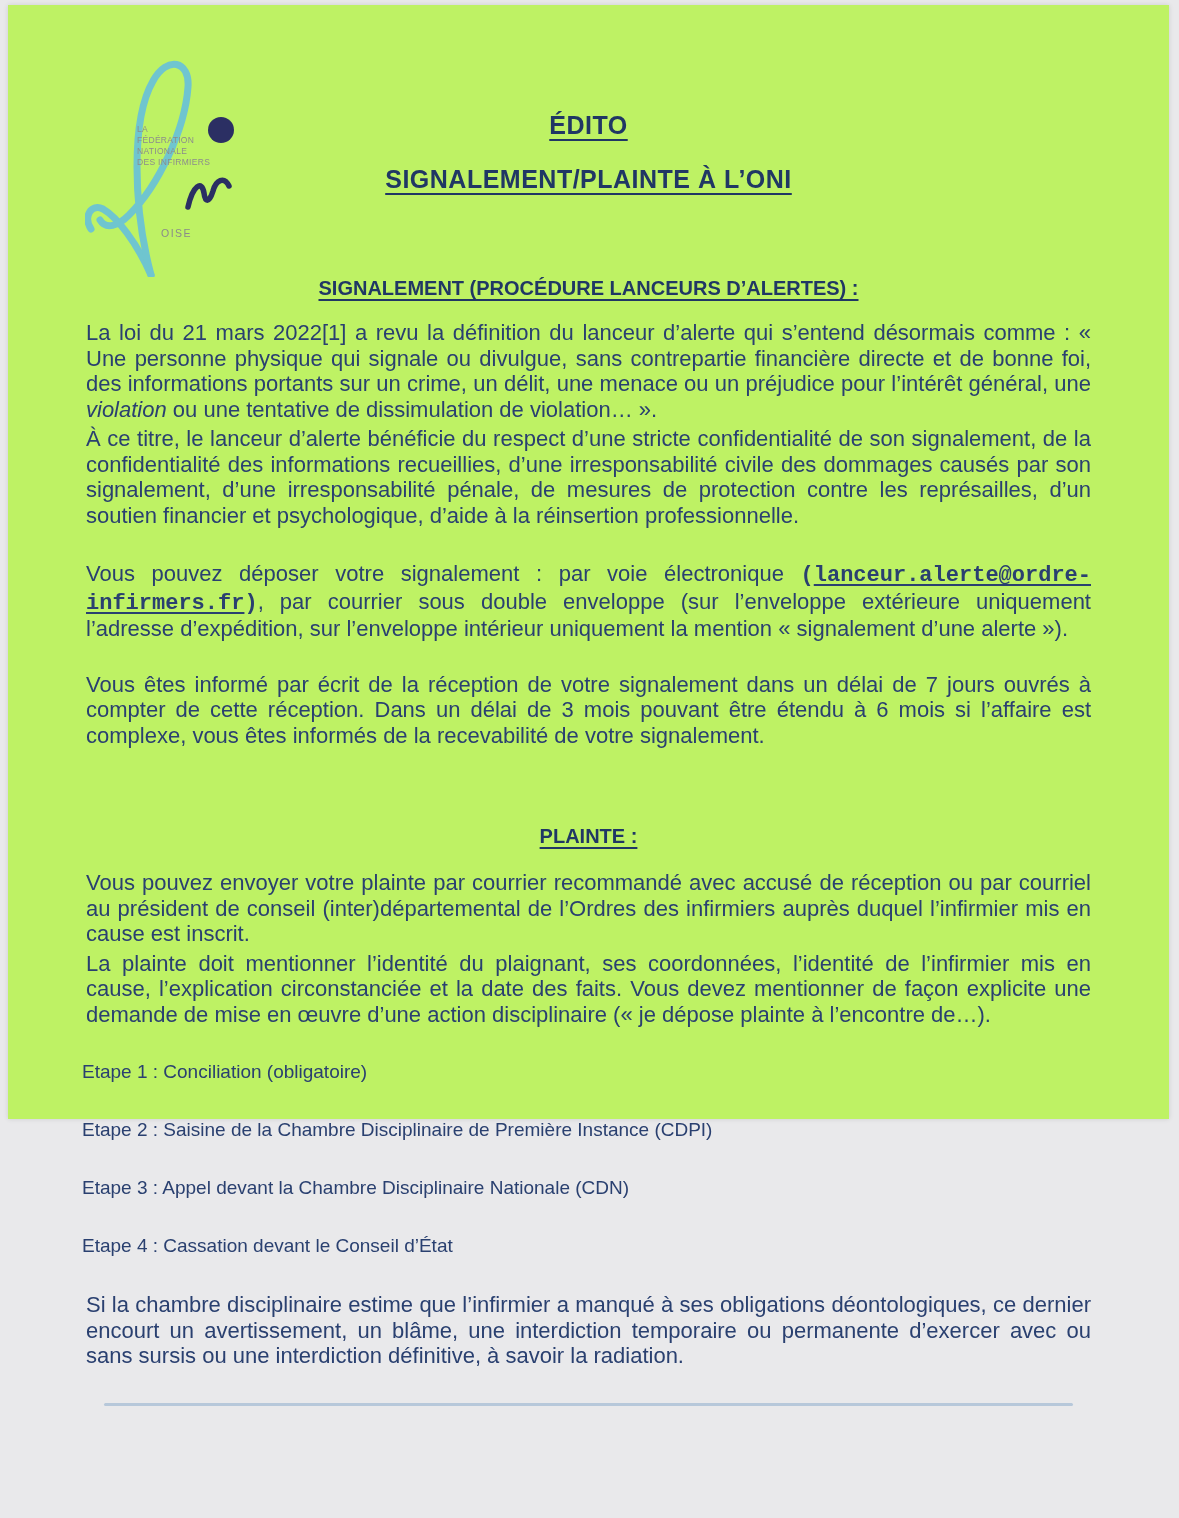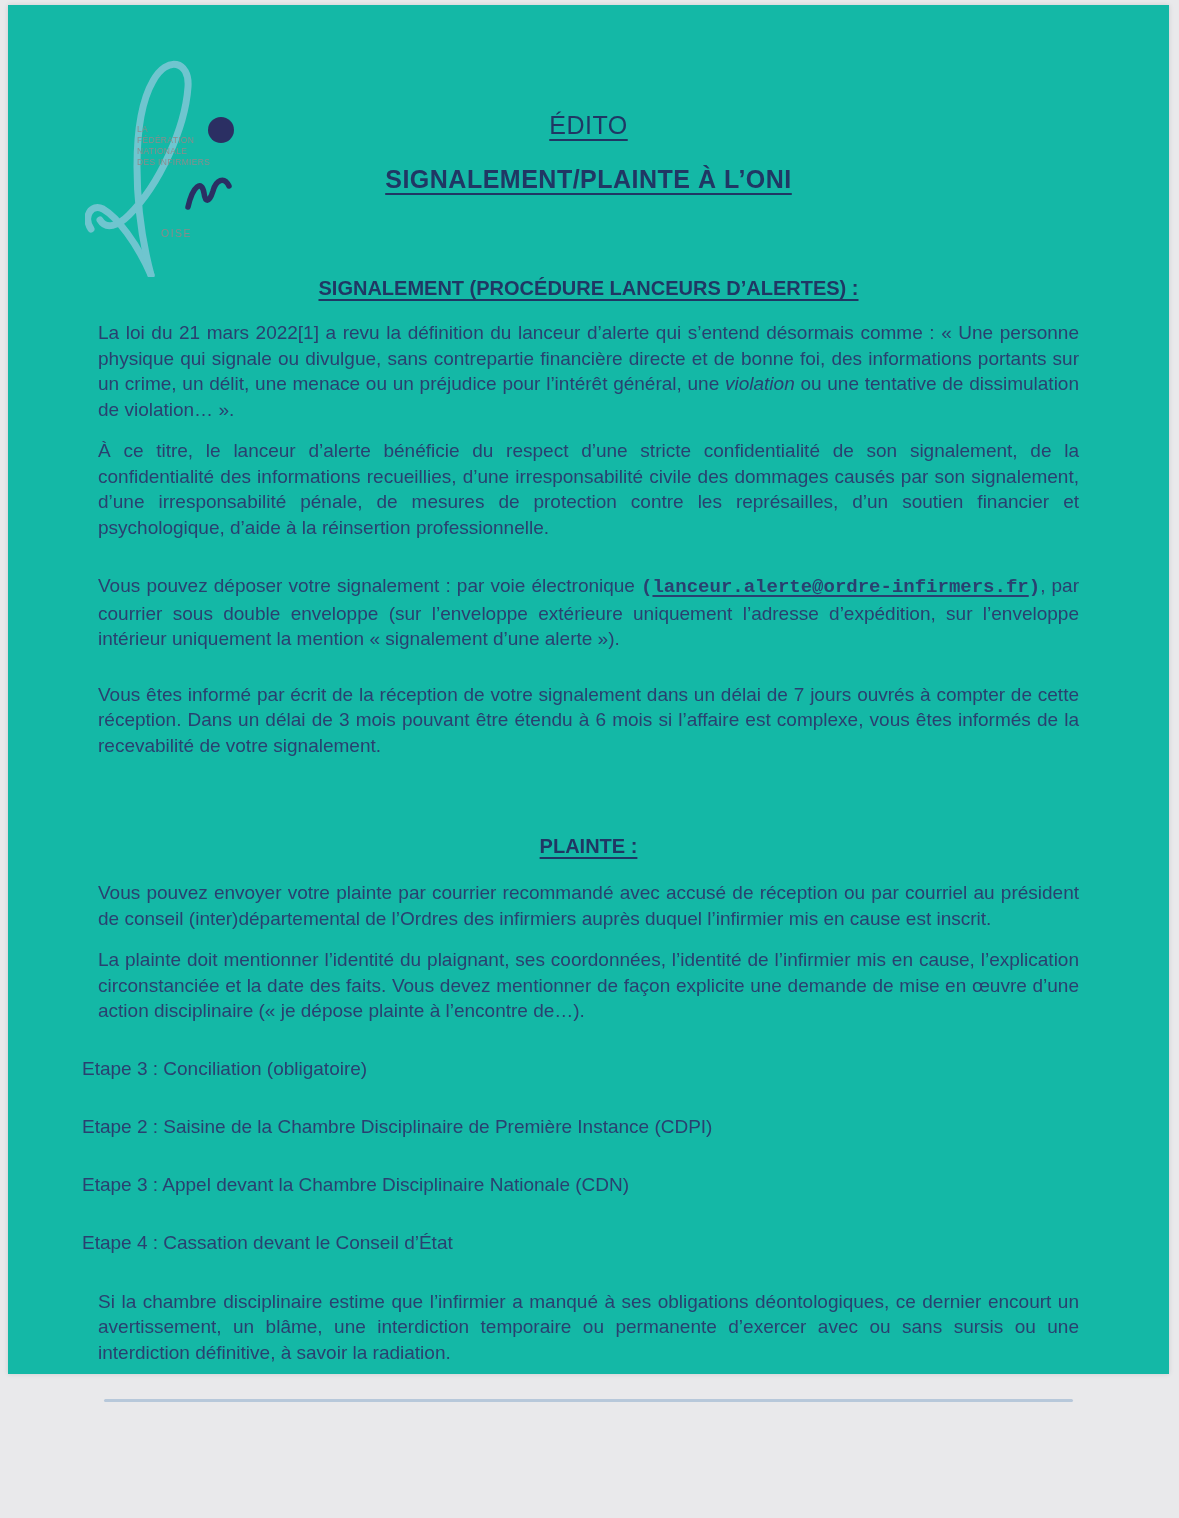--- a/index.html
+++ b/index.html
@@ -4,43 +4,43 @@
 <style>
   html,body{margin:0;padding:0;}
   body{
     width:1179px;height:1518px;
     background:#e9e9eb;
     font-family:"Liberation Sans","DejaVu Sans",sans-serif;
     position:relative;
     overflow:hidden;
   }
   .page{
-    position:absolute;left:8px;top:5px;width:1161px;height:1369px;
-    background:#14b8a6;
+    position:absolute;left:8px;top:5px;width:1161px;height:1114px;
+    background:#bef264;
     box-shadow:0 0 5px rgba(0,0,0,.12);
   }
   .logo{position:absolute;left:77px;top:52px;width:165px;height:220px;}
   .content{padding:106px 74px 0 74px;color:#2a4070;}
   .doc-title{
-    text-align:center;font-size:25px;font-weight:normal;color:#203764;
+    text-align:center;font-size:25px;font-weight:bold;color:#203764;
     margin:0 0 25px 0;letter-spacing:.5px;
     text-decoration:underline;text-decoration-thickness:2px;text-underline-offset:5px;
   }
   .doc-subtitle{
     text-align:center;font-size:25px;font-weight:bold;color:#203764;
     margin:0;letter-spacing:.5px;
     text-decoration:underline;text-decoration-thickness:2px;text-underline-offset:5px;
   }
   .section-heading{
     text-align:center;font-size:20px;font-weight:bold;color:#203764;
     margin:83px 0 0 0;
     text-decoration:underline;text-decoration-thickness:2px;text-underline-offset:4px;
   }
   .para{
-    font-size:19px;line-height:25.5px;text-align:justify;margin:16px;
+    font-size:22px;line-height:25.5px;text-align:justify;margin:4px;
     color:#2a4070;
   }
   .p1{margin-top:20px;}
   .p2{margin-top:4px;}
   .p3{margin-top:33px;}
   .p4{margin-top:30px;}
   .em-italic{font-style:italic;}
   .email-link{
     font-weight:bold;color:#2a4070;cursor:pointer;font-family:Liberation Mono, monospace;
   }
@@ -107,21 +107,21 @@
 
     <p class="para p3"><span>Vous pouvez déposer votre signalement : par voie électronique </span><span class="email-link"><span>(</span><span class="mail">lanceur.alerte@ordre-infirmers.fr</span><span>)</span></span><span>, par courrier sous double enveloppe (sur l’enveloppe extérieure uniquement l’adresse d’expédition, sur l’enveloppe intérieur uniquement la mention « signalement d’une alerte »).</span></p>
 
     <p class="para p4">Vous êtes informé par écrit de la réception de votre signalement dans un délai de 7 jours ouvrés à compter de cette réception. Dans un délai de 3 mois pouvant être étendu à 6 mois si l’affaire est complexe, vous êtes informés de la recevabilité de votre signalement.</p>
 
     <div class="plainte-heading">PLAINTE :</div>
 
     <p class="para pl1">Vous pouvez envoyer votre plainte par courrier recommandé avec accusé de réception ou par courriel au président de conseil (inter)départemental de l’Ordres des infirmiers auprès duquel l’infirmier mis en cause est inscrit.</p>
     <p class="para pl2">La plainte doit mentionner l’identité du plaignant, ses coordonnées, l’identité de l’infirmier mis en cause, l’explication circonstanciée et la date des faits. Vous devez mentionner de façon explicite une demande de mise en œuvre d’une action disciplinaire (« je dépose plainte à l’encontre de…).</p>
 
-    <p class="etape">Etape 3 : Conciliation (obligatoire)</p>
+    <p class="etape">Etape 1 : Conciliation (obligatoire)</p>
     <p class="etape">Etape 2 : Saisine de la Chambre Disciplinaire de Première Instance (CDPI)</p>
     <p class="etape">Etape 3 : Appel devant la Chambre Disciplinaire Nationale (CDN)</p>
     <p class="etape">Etape 4 : Cassation devant le Conseil d’État</p>
 
     <p class="para closing">Si la chambre disciplinaire estime que l’infirmier a manqué à ses obligations déontologiques, ce dernier encourt un avertissement, un blâme, une interdiction temporaire ou permanente d’exercer avec ou sans sursis ou une interdiction définitive, à savoir la radiation.</p>
 
     <hr class="divider">
 
   </div>
 </div>

